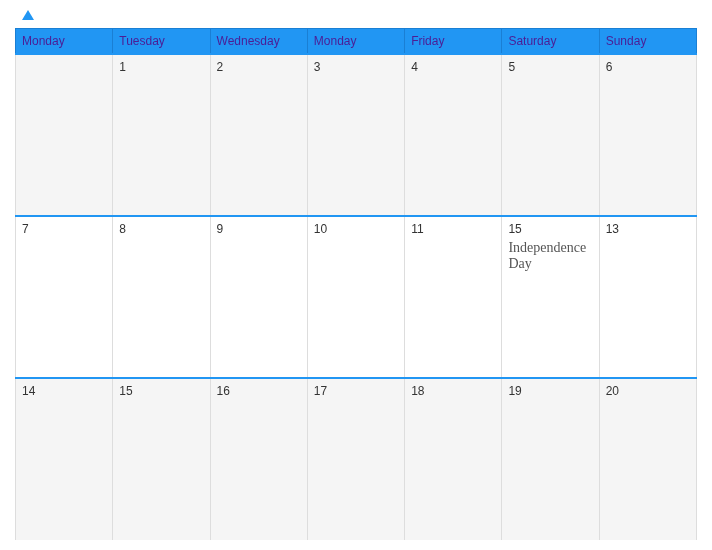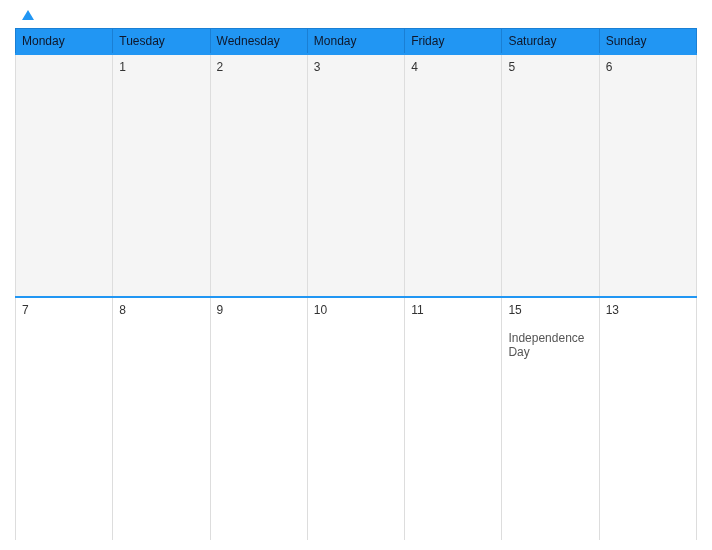--- a/index.html
+++ b/index.html
@@ -71,21 +71,21 @@
       width: 100%;
       border-collapse: collapse;
       flex: 1;
     }
 
     .calendar thead tr {
       background-color: #2196F3;
     }
 
     .calendar thead th {
-      color: #0f172a;
+      color: #4c1d95;
       font-size: 12px;
       font-weight: normal;
       padding: 5px 6px;
       text-align: left;
       border: 1px solid #1a7fd4;
     }
 
     .calendar tbody tr {
       height: 78px;
     }
@@ -110,24 +110,25 @@
       width: calc(100% / 7);
     }
 
     .day-number {
       font-size: 12px;
       color: #333;
       display: block;
     }
 
     .event-label {
-      font-size: 12px;
+      font-size: 14px;
       color: #555;
-      margin-top: 14px;
+      margin-top: 4px;
       display: block;
+      font-family: Liberation Serif, serif;
     }
   </style>
 </head>
 <body>
 
 <div class="header">
   <div class="logo">
     <span class="logo-general"></span>
     <span class="logo-blue">
       <span></span>
@@ -189,14 +190,37 @@
           <span class="day-number">11</span>
         </td>
         <td>
           <span class="day-number">15</span>
           <span class="event-label">Independence Day</span>
         </td>
         <td>
           <span class="day-number">13</span>
         </td>
       </tr>
+      <tr>
+        <td>
+          <span class="day-number">14</span>
+        </td>
+        <td>
+          <span class="day-number">15</span>
+        </td>
+        <td>
+          <span class="day-number">16</span>
+        </td>
+        <td>
+          <span class="day-number">17</span>
+        </td>
+        <td>
+          <span class="day-number">18</span>
+        </td>
+        <td>
+          <span class="day-number">19</span>
+        </td>
+        <td>
+          <span class="day-number">20</span>
+        </td>
+      </tr>
     </tbody>
 </table>
 
 </body></html>

